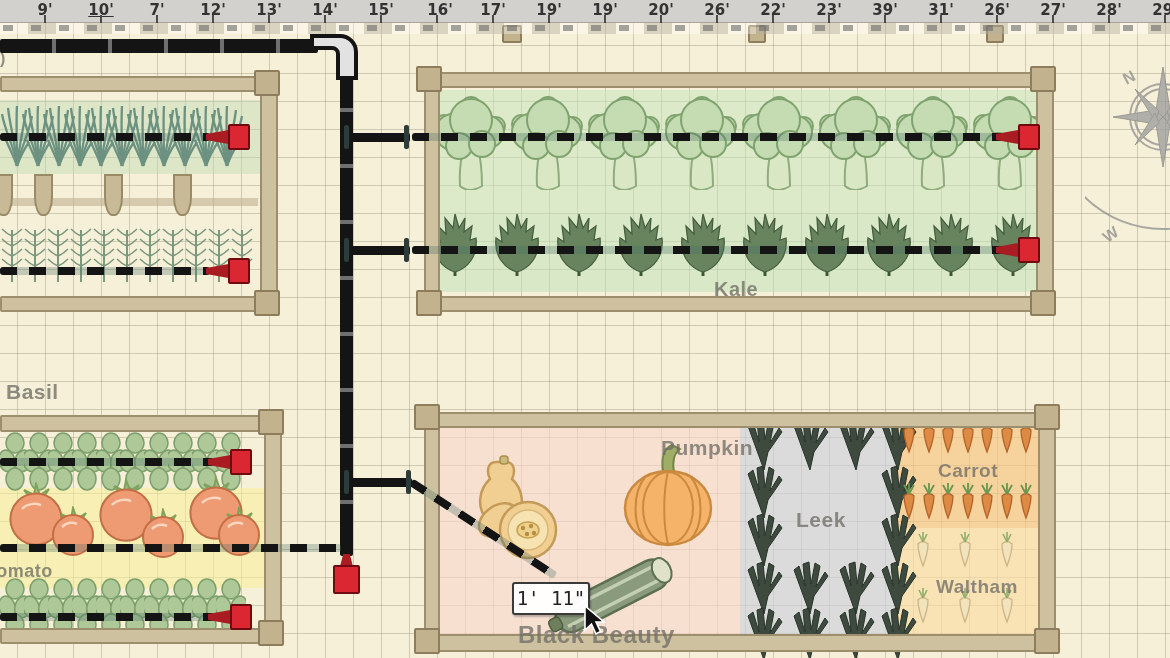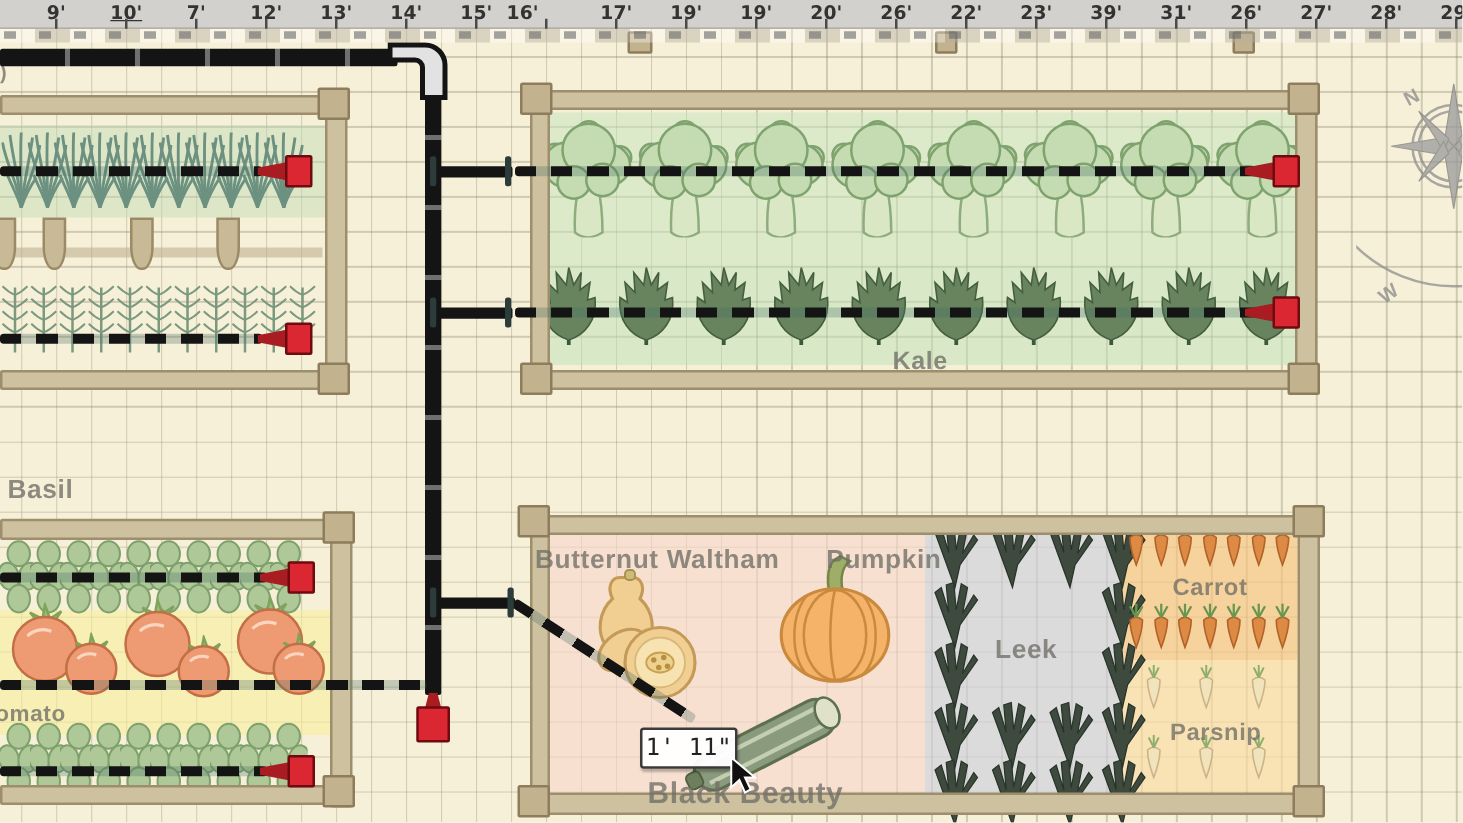--- a/index.html
+++ b/index.html
@@ -71,21 +71,21 @@
       <div class="ruler-num" style="left: 157px;">7'</div>
       <div class="ruler-tick" style="left: 156px;"></div>
       <div class="ruler-num" style="left: 213px;">12'</div>
       <div class="ruler-tick" style="left: 212px;"></div>
       <div class="ruler-num" style="left: 269px;">13'</div>
       <div class="ruler-tick" style="left: 268px;"></div>
       <div class="ruler-num" style="left: 325px;">14'</div>
       <div class="ruler-tick" style="left: 324px;"></div>
       <div class="ruler-num" style="left: 381px;">15'</div>
       <div class="ruler-tick" style="left: 380px;"></div>
-      <div class="ruler-num" style="left: 418px;">16'</div>
+      <div class="ruler-num" style="left: 440px;">16'</div>
       <div class="ruler-tick" style="left: 436px;"></div>
       <div class="ruler-num" style="left: 493px;">17'</div>
       <div class="ruler-tick" style="left: 492px;"></div>
       <div class="ruler-num" style="left: 549px;">19'</div>
       <div class="ruler-tick" style="left: 548px;"></div>
       <div class="ruler-num" style="left: 605px;">19'</div>
       <div class="ruler-tick" style="left: 604px;"></div>
       <div class="ruler-num" style="left: 661px;">20'</div>
       <div class="ruler-tick" style="left: 660px;"></div>
       <div class="ruler-num" style="left: 717px;">26'</div>
@@ -107,25 +107,24 @@
       <div class="ruler-num" style="left: 1165px;">29'</div>
       <div class="ruler-tick" style="left: 1164px;"></div>
     </div>
   <div id="hash-strip"></div>
   <div id="hash-dashes"></div>
 
   <div class="lbl" style="left:0px;top:50px;font-size:16px">)</div>
   <div class="lbl" style="left:6px;top:380px;font-size:21px">Basil</div>
   <div class="lbl" style="left:-14px;top:561px;font-size:18px">Tomato</div>
   <div class="lbl" style="left:714px;top:278px;font-size:20px">Kale</div>
-  <div class="lbl" style="left:428px;top:436px;font-size:21px">Butternut Waltham</div>
   <div class="lbl" style="left:661px;top:436px;font-size:21px">Pumpkin</div>
   <div class="lbl" style="left:796px;top:508px;font-size:21px">Leek</div>
   <div class="lbl" style="left:938px;top:460px;font-size:19px">Carrot</div>
-  <div class="lbl" style="left:936px;top:576px;font-size:19px">Parsnip</div>
+  <div class="lbl" style="left:936px;top:576px;font-size:19px">Waltham</div>
   <div class="lbl" style="left:518px;top:621px;font-size:24px">Black Beauty</div>
 
   <svg class="overlay" style="left:310px;top:28px" width="50" height="52" viewBox="0 0 50 52">
     <path d="M2 8 h28 a16 16 0 0 1 16 16 v26 h-18 v-24 a6 6 0 0 0 -6 -6 h-20 z" fill="#e2e2e2" stroke="#141414" stroke-width="4"></path>
   </svg>
 
   <svg class="sprite" style="left:452px;top:448px" width="122" height="115" viewBox="0 0 122 115">
     <path d="M44 14 c-8 0 -10 9 -6 17 c-11 10 -13 27 -5 38 c7 10 26 10 32 0 c8 -11 6 -28 -5 -38 c4 -8 2 -17 -6 -17 z" fill="#f1cf93" stroke="#c49a58" stroke-width="2.5"></path>
     <rect x="48" y="8" width="8" height="8" rx="3" fill="#cdbb7c" stroke="#a98f4e" stroke-width="1.5"></rect>
     <ellipse cx="46" cy="72" rx="21" ry="14" transform="rotate(-35 46 72)" fill="#f1cf93" stroke="#c49a58" stroke-width="2.5"></ellipse>

